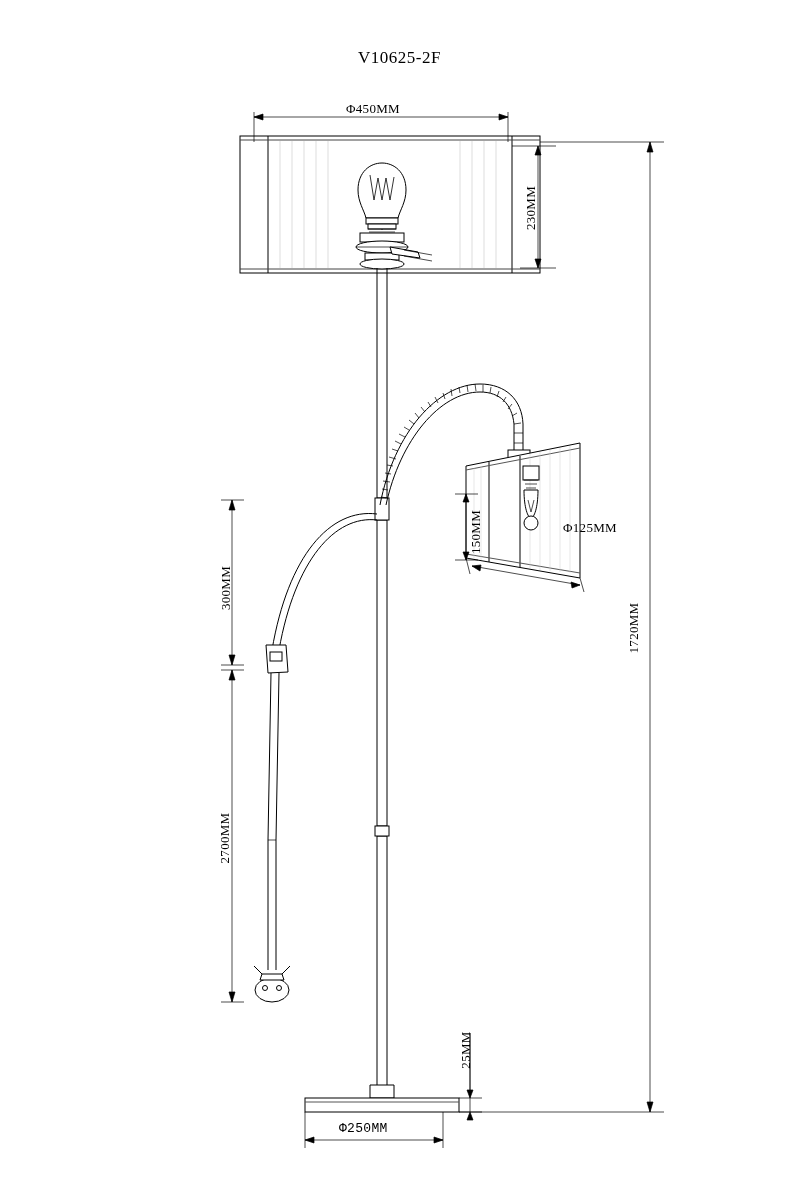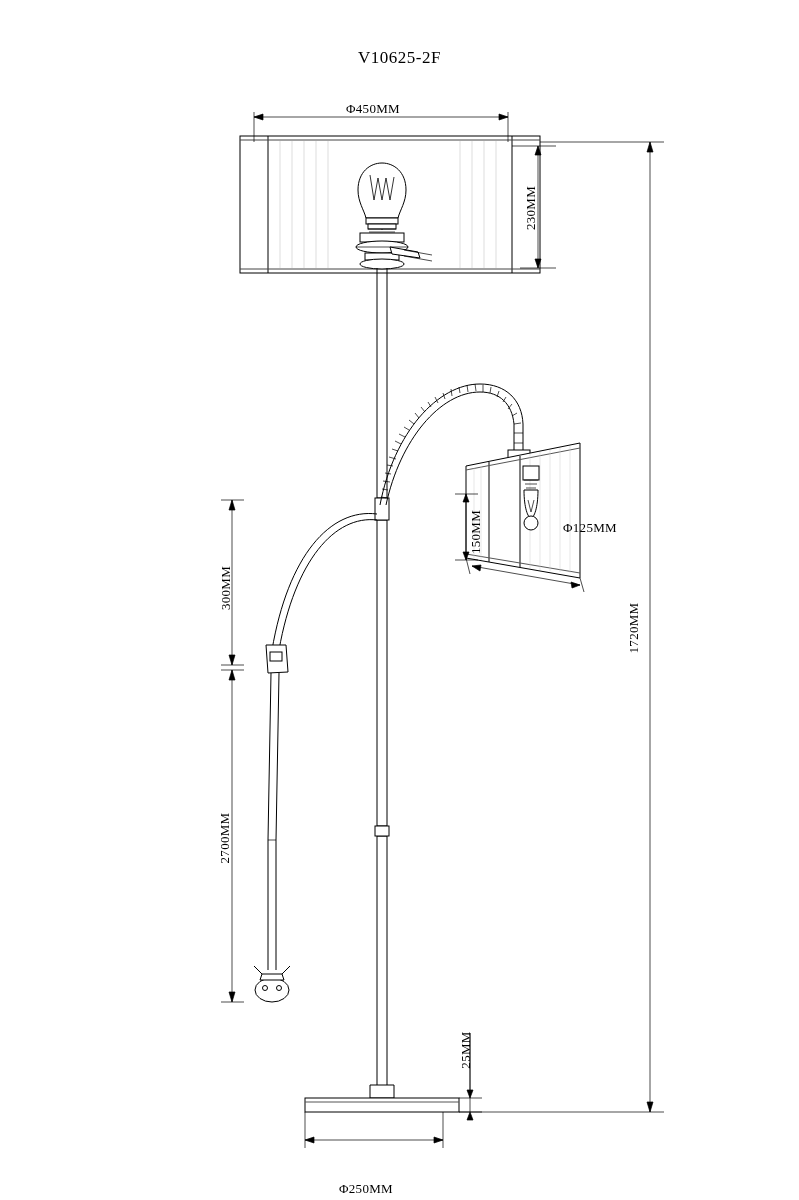--- a/index.html
+++ b/index.html
@@ -267,15 +267,15 @@
   <div class="dimtext rot90" style="left:454px; top:524px;">150MM</div>
 
   <div class="dimtext" style="left:528px; top:520px;margin-left:35px;">Φ125MM</div>
 
   <div class="dimtext rot90" style="left:204px; top:580px;">300MM</div>
 
   <div class="dimtext rot90" style="left:200px; top:830px;">2700MM</div>
 
   <div class="dimtext rot90" style="left:447px; top:1042px;">25MM</div>
 
-  <div class="dimtext" style="left:339px; top:1181px;">Φ250MM</div>
+  <div class="dimtext" style="left:339px; top:1121px;font-family:Liberation Mono, monospace;">Φ250MM</div>
 
 </div>
 
 </body></html>

